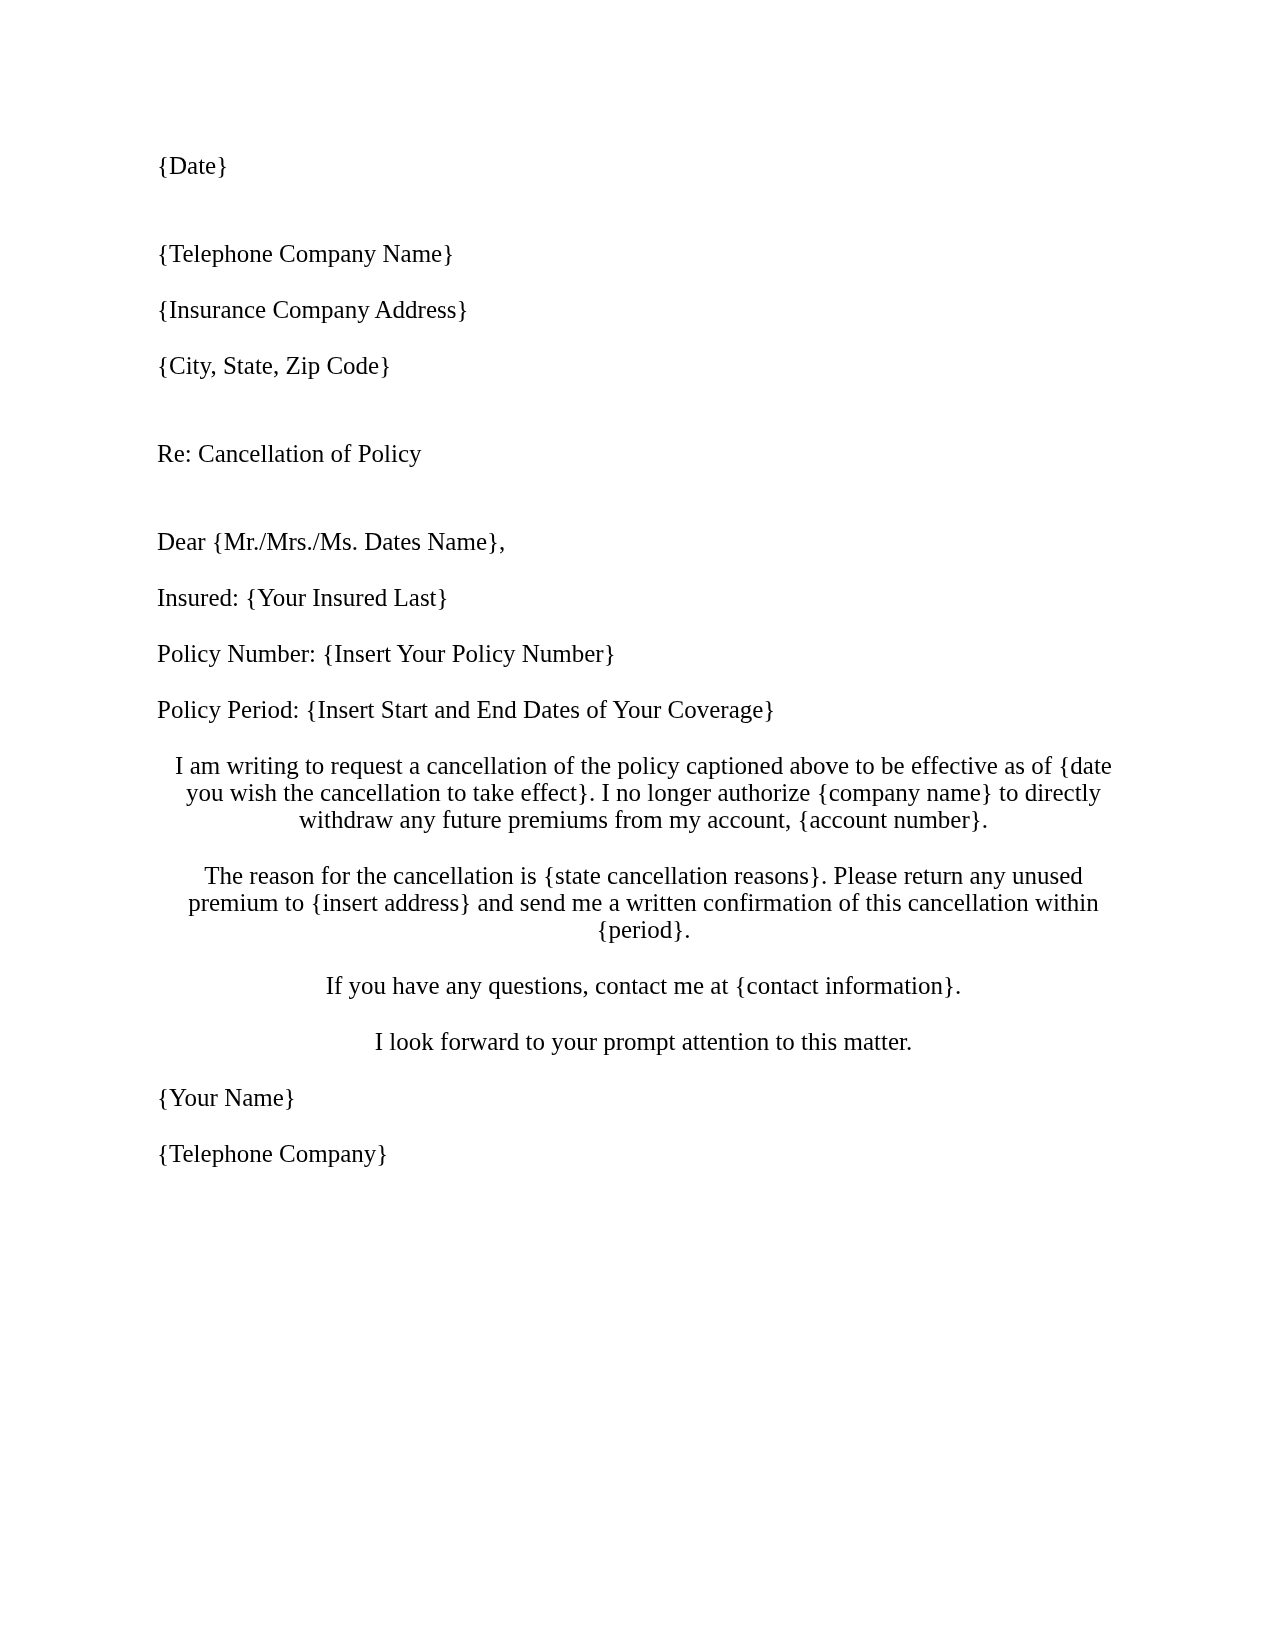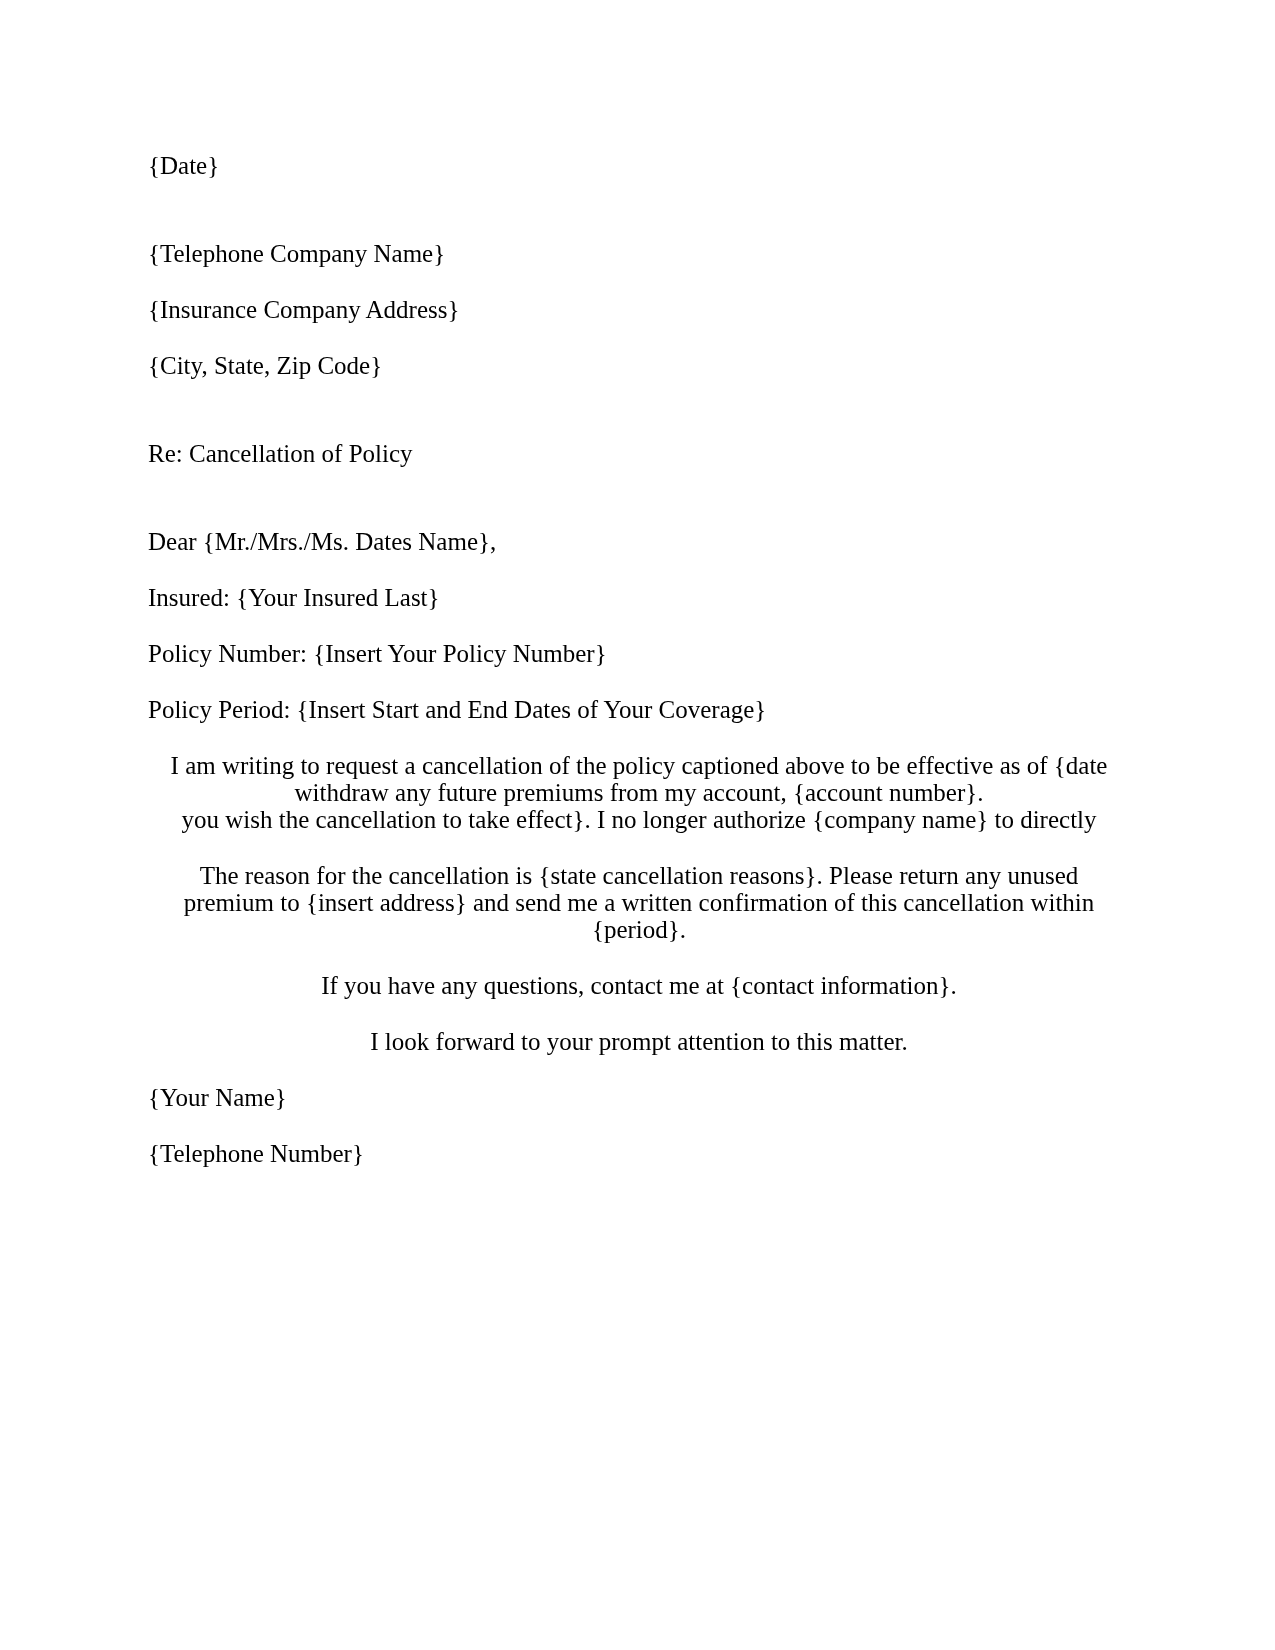--- a/index.html
+++ b/index.html
@@ -14,21 +14,21 @@
     background: #ffffff;
     box-sizing: border-box;
     padding: 152px 145px 0 148px;
     font-family: "Liberation Serif", "DejaVu Serif", serif;
     font-size: 25px;
     line-height: 27px;
     color: #000000;
     overflow: hidden;
   }
   .p {
-    margin: 0 0 29px 0;
+    margin: 0 0 29px 9px;
     white-space: nowrap;
   }
   .p.gap {
     margin-bottom: 61px;
   }
   .line {
     white-space: nowrap;
     text-align: center;
   }
 </style>
@@ -46,36 +46,36 @@
   <div class="p gap">Re: Cancellation of Policy</div>
 
   <div class="p">Dear {Mr./Mrs./Ms. Dates Name},</div>
 
   <div class="p">Insured: {Your Insured Last}</div>
   <div class="p">Policy Number: {Insert Your Policy Number}</div>
   <div class="p">Policy Period: {Insert Start and End Dates of Your Coverage}</div>
 
   <div class="p">
     <div class="line">I am writing to request a cancellation of the policy captioned above to be effective as of {date</div>
+    <div class="line">you wish the cancellation to take effect}. I no longer authorize {company name} to directly</div>
     <div class="line">withdraw any future premiums from my account, {account number}.</div>
-    <div class="line">you wish the cancellation to take effect}. I no longer authorize {company name} to directly</div>
   </div>
 
   <div class="p">
     <div class="line">The reason for the cancellation is {state cancellation reasons}. Please return any unused</div>
     <div class="line">premium to {insert address} and send me a written confirmation of this cancellation within</div>
     <div class="line">{period}.</div>
   </div>
 
   <div class="p">
     <div class="line">If you have any questions, contact me at {contact information}.</div>
   </div>
 
   <div class="p">
     <div class="line">I look forward to your prompt attention to this matter.</div>
   </div>
 
 
   <div class="p">{Your Name}</div>
 
-  <div class="p">{Telephone Number}</div>
+  <div class="p">{Telephone Company}</div>
 
 </div>
 
 </body></html>

